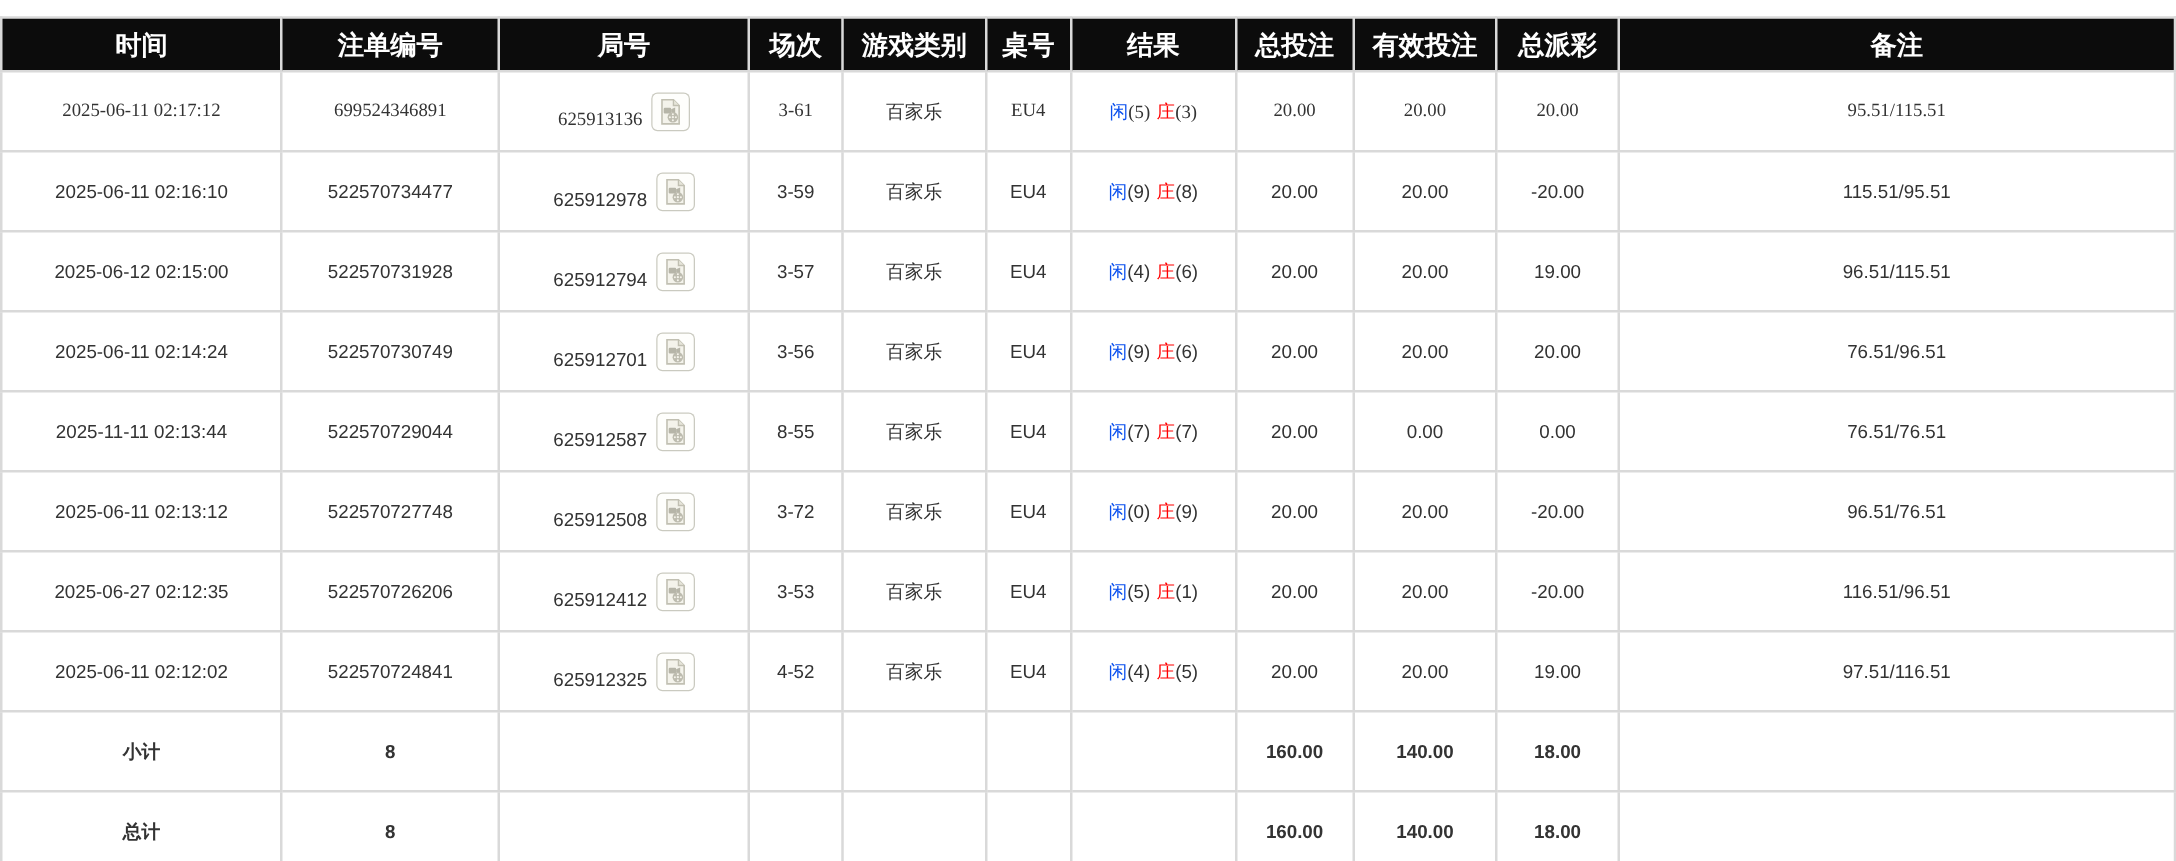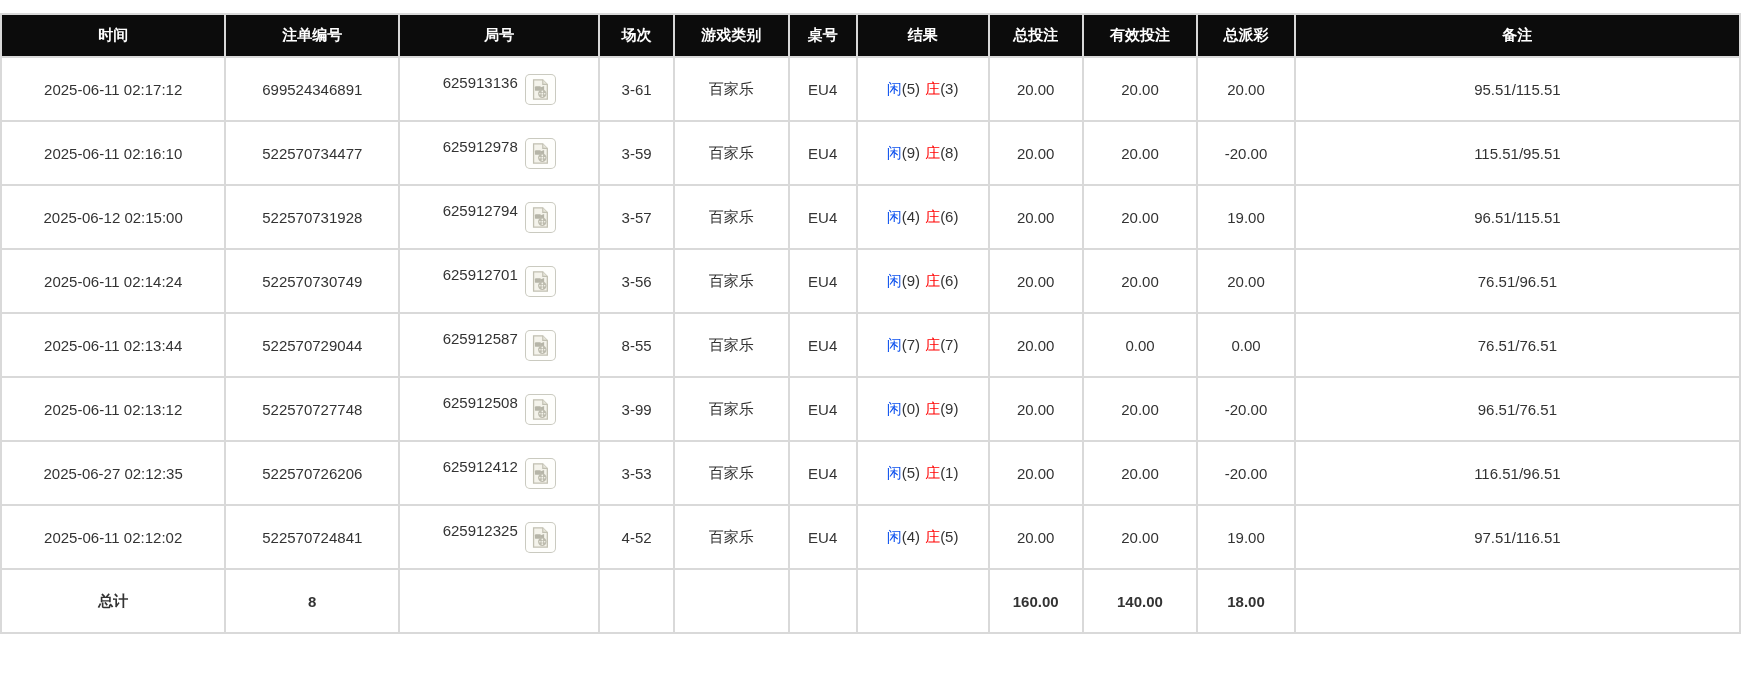--- a/index.html
+++ b/index.html
@@ -13,50 +13,50 @@
     table-layout: fixed;
     font-size: 15px;
   }
   table.records th {
     background: #0c0c0c;
     color: #ffffff;
     font-weight: bold;
     height: 43px;
     border: 2px solid #d9d9d9;
     text-align: center;
-    font-size: 15px;
+    font-size: 21px;
     padding: 0 2px;
   }
   table.records tbody td {
     background: #ffffff;
     color: #333333;
     height: 64px;
     text-align: center;
     vertical-align: middle;
     border: 2px solid #d9d9d9;
     padding: 0 2px;
     overflow: hidden;
     white-space: nowrap;
   }
-  tr.highlight td { background: #fafaa5; }
+  tr.highlight td { background: #fafaa5; font-family: Liberation Serif, serif; }
 
   tr.summary td {
     background: #999999;
     color: #ffffff;
     font-weight: bold;
     height: 44px;
     border: 2px solid #d9d9d9;
   }
 
   .blue { color: #0b50ee; }
   .red  { color: #ff0000; }
 
   .round-wrap {
     display: flex;
-    align-items: flex-start;
+    align-items: flex-end;
     justify-content: center;
     gap: 7px;
   }
   .video-btn {
     width: 31px;
     height: 31px;
     border: 1px solid rgba(140,140,120,0.45);
     border-radius: 5px;
     background: rgba(252,252,248,0.40);
     display: inline-flex;
@@ -238,21 +238,21 @@
     <td>EU4</td>
     <td>
       <span class="blue">闲</span><span>(9)</span><span class="red banker-part">庄</span><span>(6)</span>
     </td>
     <td class="blue">20.00</td>
     <td>20.00</td>
     <td>20.00</td>
     <td>76.51/96.51</td>
   </tr>
         <tr class="data-row">
-    <td>2025-06-11 02:13:44</td>
+    <td>2025-11-11 02:13:44</td>
     <td>522570729044</td>
     <td>
       <div class="round-wrap">
         <span>625912587</span>
         <button class="video-btn" type="button">
           <span>
             <svg width="22" height="22" viewBox="0 0 24 24">
               <path d="M5 2 h10 l5 5 v16 H5 z" fill="#f2f1e7" stroke="#b3b1a0" stroke-width="1.4"></path>
               <path d="M15 2 v5 h5" fill="#e2e0d2" stroke="#b3b1a0" stroke-width="1.2"></path>
               <rect x="6.5" y="9" width="6.5" height="5" rx="1" fill="#a5a394"></rect>
@@ -296,21 +296,21 @@
               <circle cx="14.5" cy="17.2" r="1" fill="#f2f1e7"></circle>
               <circle cx="14.5" cy="14.6" r="0.9" fill="#f2f1e7"></circle>
               <circle cx="14.5" cy="19.8" r="0.9" fill="#f2f1e7"></circle>
               <circle cx="11.9" cy="17.2" r="0.9" fill="#f2f1e7"></circle>
               <circle cx="17.1" cy="17.2" r="0.9" fill="#f2f1e7"></circle>
             </svg>
           </span>
         </button>
       </div>
     </td>
-    <td>3-99</td>
+    <td>3-72</td>
     <td>百家乐</td>
     <td>EU4</td>
     <td>
       <span class="blue">闲</span><span>(0)</span><span class="red banker-part">庄</span><span>(9)</span>
     </td>
     <td class="blue">20.00</td>
     <td>20.00</td>
     <td class="red">-20.00</td>
     <td>96.51/76.51</td>
   </tr>
@@ -380,28 +380,41 @@
       <span class="blue">闲</span><span>(4)</span><span class="red banker-part">庄</span><span>(5)</span>
     </td>
     <td class="blue">20.00</td>
     <td>20.00</td>
     <td>19.00</td>
     <td>97.51/116.51</td>
   </tr>
       </tbody>
     <tbody>
       <tr class="summary">
-        <td>总计</td>
+        <td>小计</td>
         <td>8</td>
         <td></td>
         <td></td>
         <td></td>
         <td></td>
         <td></td>
         <td>160.00</td>
         <td>140.00</td>
         <td>18.00</td>
         <td></td>
       </tr>
+      <tr class="summary">
+        <td>总计</td>
+        <td>8</td>
+        <td></td>
+        <td></td>
+        <td></td>
+        <td></td>
+        <td></td>
+        <td>160.00</td>
+        <td>140.00</td>
+        <td>18.00</td>
+        <td></td>
+      </tr>
     </tbody>
   </table>
 
 </div>
 
 </body></html>

